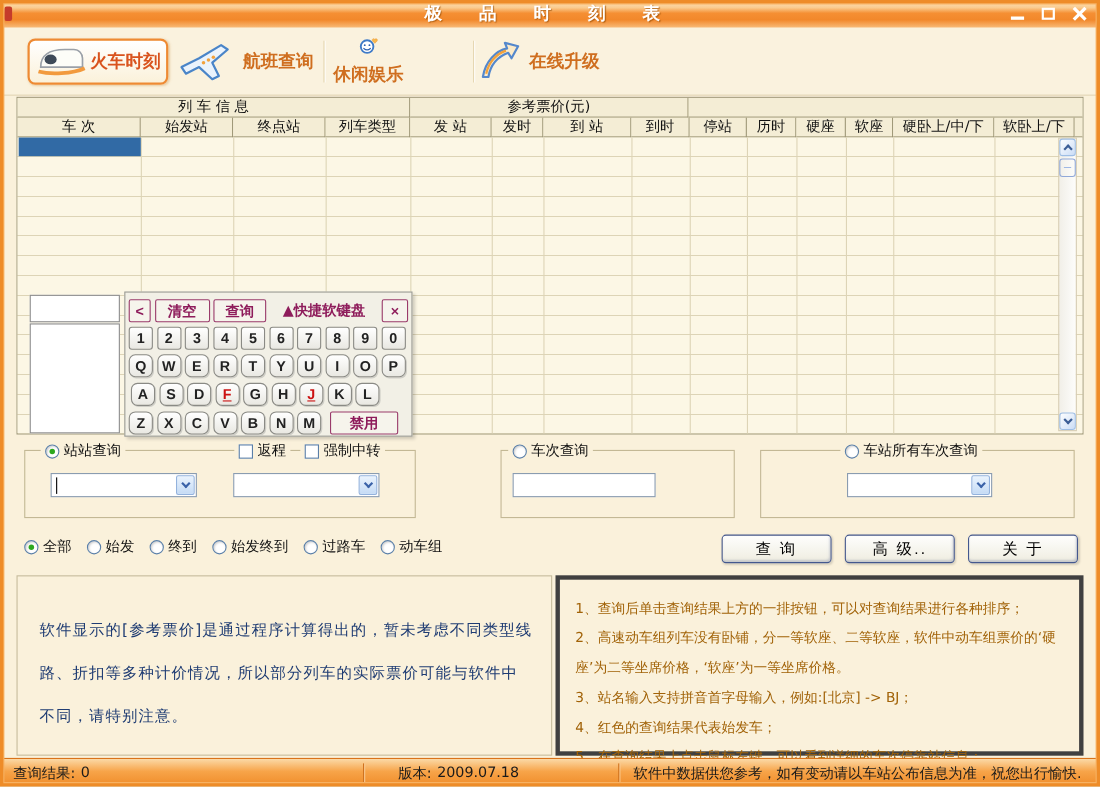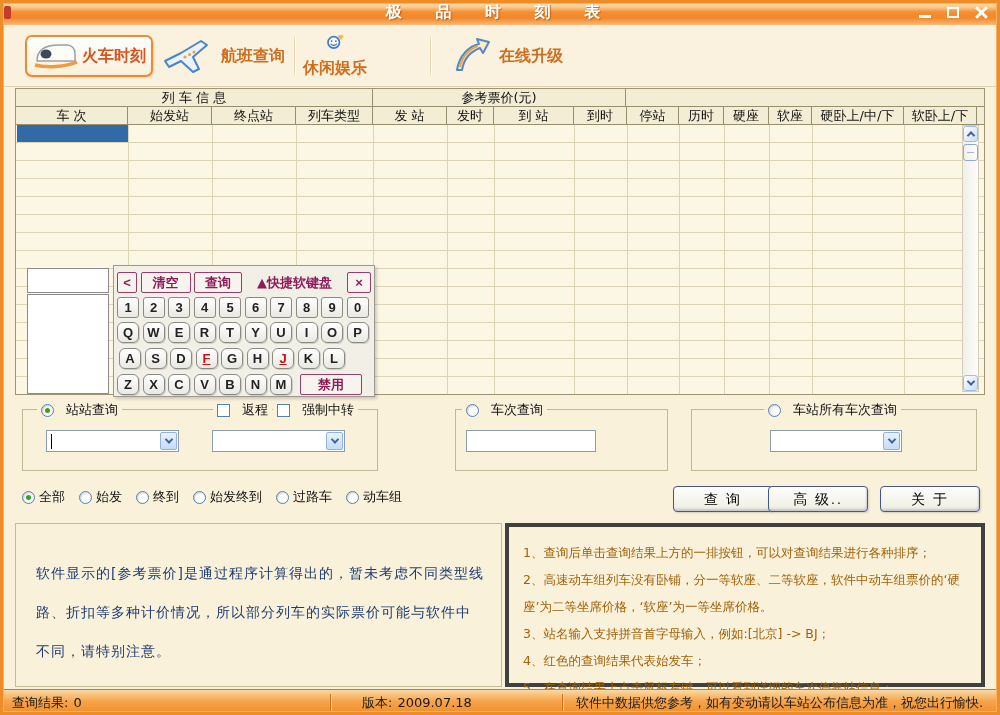--- a/index.html
+++ b/index.html
@@ -72,41 +72,41 @@
   .kbtn { height:21px; background:#F6F4EC; border:1px solid #9A3B6B; border-radius:2px;
     color:#8E1C5B; font-size:13px; font-weight:bold; cursor:pointer; }
   .kb-back{flex:0 0 20px;} .kb-clear{flex:0 0 50px;} .kb-query{flex:0 0 48px;}
   .kb-caption{flex:1; color:#8E1C5B; font-size:13px; font-weight:bold; text-align:center; line-height:21px;}
   .kb-close{flex:0 0 24px; color:#8E1C5B;}
   .kb-disable{flex:0 0 62px; margin-left:auto; margin-right:9px;}
 
   
   .gbox { position:absolute; top:409px; height:62px; border:1px solid #C3B895; }
   .gb1{left:22px; width:356px;} .gb2{left:455px; width:213px;} .gb3{left:691px; width:286px;}
-  .legend { position:absolute; top:-9px; background:#FAF1DB; padding:0 4px; display:flex; align-items:center; gap:12px;
+  .legend { position:absolute; top:-9px; background:#FAF1DB; padding:0 4px; display:flex; align-items:center; gap:4px;
     font-size:13px; color:#111; white-space:nowrap; }
   .radio { width:13px; height:13px; border-radius:50%; background:#FFF; border:1px solid #5A7FA8;
     box-shadow:inset 1px 1px 2px rgba(0,0,0,.2); display:inline-flex; align-items:center; justify-content:center; cursor:pointer; flex:0 0 13px;}
   .radio.checked::after { content:''; width:5px; height:5px; border-radius:50%; background:#2DA81E; }
   .checkbox { width:13px; height:13px; background:#FFF; border:1px solid #5A7FA8; cursor:pointer; flex:0 0 13px;}
   .combo { position:absolute; height:22px; background:#FFF; border:1px solid #8A9CB0; }
   .combo-btn { position:absolute; right:1px; top:1px; bottom:1px; width:17px;
     background:linear-gradient(#EAF3FD,#C5DBF5); border:1px solid #93B2DD; border-radius:2px;
     display:flex; align-items:center; justify-content:center; cursor:pointer; }
   .combo-btn .chev { border-color:#3A62A8; transform:rotate(45deg) translate(-1px,-1px); }
   .caret { position:absolute; left:4px; top:3px; width:1px; height:15px; background:#000; }
   .plain-input { position:absolute; height:22px; background:#FFF; border:1px solid #8A9CB0; font-size:13px; padding:2px 4px; }
 
   
   .filters { position:absolute; left:22px; top:488px; height:18px; display:flex; align-items:center; gap:14px; }
   .fitem { display:flex; align-items:center; gap:4px; font-size:13px; color:#111; cursor:pointer; }
   .xp-btn { position:absolute; top:486px; width:100px; height:26px; background:linear-gradient(#FEFEFD,#EFEDE0);
     border:1px solid #44588E; border-radius:4px; font-size:14px; color:#000; letter-spacing:2px; cursor:pointer;
     box-shadow:inset -1px -2px 2px rgba(120,130,160,.35), 1px 1px 2px rgba(0,0,0,.15); text-align:center; line-height:24px; }
-  .btn-query{left:656px;margin-left:17px;} .btn-adv{left:768px;} .btn-about{left:880px;}
+  .btn-query{left:656px;} .btn-adv{left:768px;} .btn-about{left:880px;}
 
   
   .note-left { position:absolute; left:15px; top:523px; width:487px; height:164px; border:1px solid #C6BC9C;
     color:#1F3C73; font-size:14px; line-height:39px; letter-spacing:1px; padding:30px 16px 0 20px; }
   .note-right { position:absolute; left:505px; top:523px; width:480px; height:164px; border:4px solid #404040;
     color:#a16207; font-size:12.5px; line-height:27px; padding:12px 12px 0 14px; }
 
   
   .statusbar { position:absolute; left:0; top:689px; width:1000px; height:26px; border-top:1px solid #D9731B;
     background:linear-gradient(to bottom,#FBD9A6 0%,#F7A449 45%,#F08B28 100%); display:flex; align-items:center;
@@ -160,21 +160,21 @@
       <svg width="44" height="40" viewBox="0 0 44 40">
         <circle cx="19" cy="22" r="13.5" fill="#FFF" stroke="#3F7BC8" stroke-width="4"></circle>
         <circle cx="14" cy="19" r="2" fill="#2E62B0"></circle>
           <circle cx="24" cy="19" r="2" fill="#2E62B0"></circle>
         <path d="M12 26 Q19 32 26 26" stroke="#2E62B0" stroke-width="2.5" fill="none" stroke-linecap="round"></path>
         <path d="M33 5 C30 5 29 8.5 31 10.5 L35.5 15 L40 10.5 C42 8.5 41 5 38 5 C36.8 5 35.8 5.7 35.5 6.8 C35.2 5.7 34.2 5 33 5 Z" fill="#F8B84E" stroke="#E8952F"></path>
       </svg>
       <span class="tb-label">休闲娱乐</span>
     </div>
     <div class="tb-sep" style="left:427px;"></div>
-    <div class="tb-item" style="left:448px;">
+    <div class="tb-item" style="left:430px;">
       <svg width="40" height="40" viewBox="0 0 40 40">
         <path d="M6 34 C8 20 18 10 28 8 L26 3 L38 6 L32 17 L29 12 C21 15 13 22 11 34 Z" fill="#FCEBC8" stroke="#5488CC" stroke-width="2" stroke-linejoin="round"></path>
         <path d="M9 31 C11 21 18 13 27 10" stroke="#F2A23C" stroke-width="2" fill="none"></path>
       </svg>
       <span class="tb-label">在线升级</span>
     </div>
   </div>
 
   <div class="rtable">
     <div class="thead-row">

